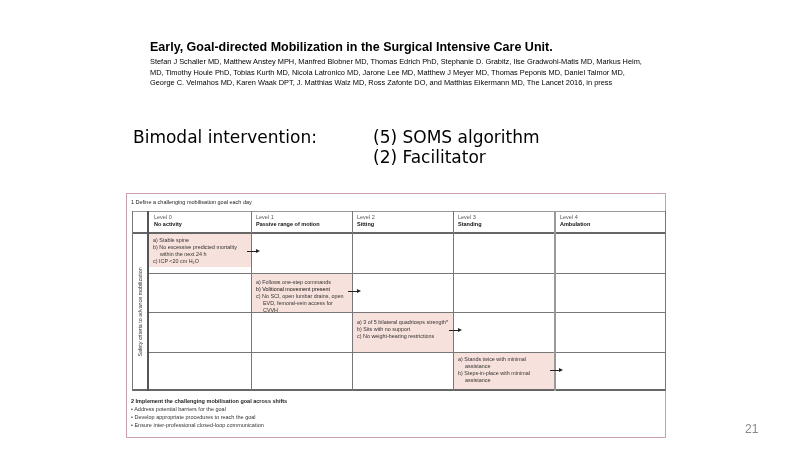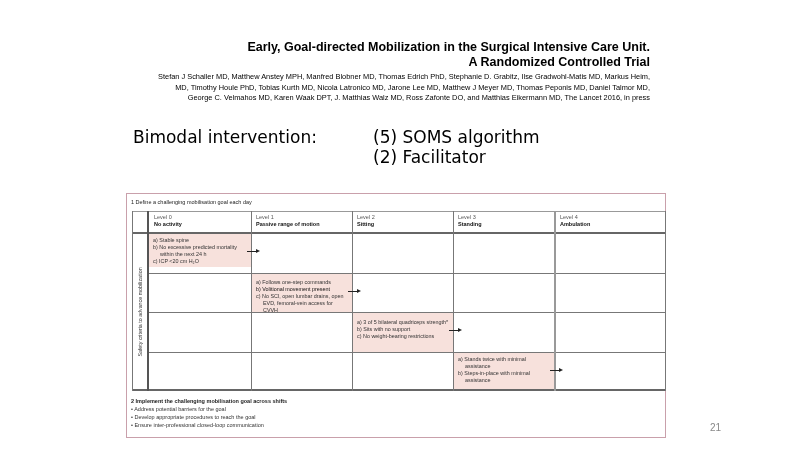--- a/index.html
+++ b/index.html
@@ -1,17 +1,17 @@
 <!DOCTYPE html>
 <html><head>
 <meta charset="utf-8">
 <style>
   html, body { margin: 0; padding: 0; }
   body { width: 800px; height: 450px; background: #ffffff; position: relative; overflow: hidden; font-family: "Liberation Sans", sans-serif; color: #000; }
-  .title-block { position: absolute; left: 150px; top: 40px; width: 500px; text-align: right; }
+  .title-block { position: absolute; left: 150px; top: 40px; width: 500px; text-align: left; }
   .title { font-weight: bold; font-size: 12.5px; line-height: 15px; }
   .authors { font-size: 7.4px; line-height: 10.5px; margin-top: 2px; }
   .authors b { font-weight: normal; }
   .subtitle { position: absolute; font-family: "DejaVu Sans", sans-serif; font-size: 17px; line-height: 22px; color: #000000; }
   .sub-label { left: 133px; top: 126px; }
   .sub-item1 { left: 373px; top: 126px; }
   .sub-item2 { left: 373px; top: 146px; }
 
   .figure { position: absolute; left: 126px; top: 193px; width: 540px; height: 245px; border: 1px solid #c9a0ab; box-sizing: border-box; background: #fff; }
   .fig-heading { position: absolute; left: 4px; top: 5px; font-size: 5.5px; color: #222; }
@@ -24,28 +24,27 @@
   .hdr .name { font-weight: bold; color: #111; }
   .side-label { position: absolute; left: 1px; top: 22px; width: 14px; height: 157px; display: flex; align-items: center; justify-content: center; }
   .side-label span { transform: rotate(-90deg); white-space: nowrap; font-size: 5.3px; color: #333; }
   .pink { position: absolute; background: #f7e1dc; font-size: 5.4px; line-height: 7px; color: #333; padding: 3px 4px; box-sizing: border-box; }
   .pink .indent { padding-left: 7px; display: block; }
   .pink .line { display: block; }
   .arrow { position: absolute; width: 10px; height: 1px; background: #222; }
   .arrow::after { content: ""; position: absolute; right: -3px; top: -2px; border-left: 4px solid #222; border-top: 2.5px solid transparent; border-bottom: 2.5px solid transparent; }
   .fig-footer { position: absolute; left: 4px; top: 203px; font-size: 5.5px; line-height: 8px; color: #333; }
   .fig-footer .ft-title { font-weight: bold; color: #222; }
-  .page-number { position: absolute; left: 710px; top: 422px; font-size: 10px; color: #888; }
+  .page-number { position: absolute; left: 745px; top: 422px; font-size: 12px; color: #888; }
 </style>
 </head>
 <body>
 
 <div class="title-block">
   <div class="title">Early, Goal-directed Mobilization in the Surgical Intensive Care Unit.</div>
-  <div class="title">A Randomized Controlled Trial</div>
   <div class="authors">
     <span>Stefan J Schaller MD, Matthew Anstey MPH, Manfred Blobner MD, Thomas Edrich PhD, Stephanie D. Grabitz, Ilse Gradwohl-Matis MD, Markus Heim, MD, Timothy Houle PhD, Tobias Kurth MD, Nicola Latronico MD, Jarone Lee MD, Matthew J Meyer MD, Thomas Peponis MD, Daniel Talmor MD, George C. Velmahos MD, Karen Waak DPT, J. Matthias Walz MD, Ross Zafonte DO,  and Matthias Eikermann MD,</span>
     <b>The Lancet 2016, in press</b>
   </div>
 </div>
 
 <div class="subtitle sub-label">Bimodal intervention:</div>
 <div class="subtitle sub-item1">(5) SOMS algorithm</div>
 <div class="subtitle sub-item2">(2) Facilitator</div>
 

